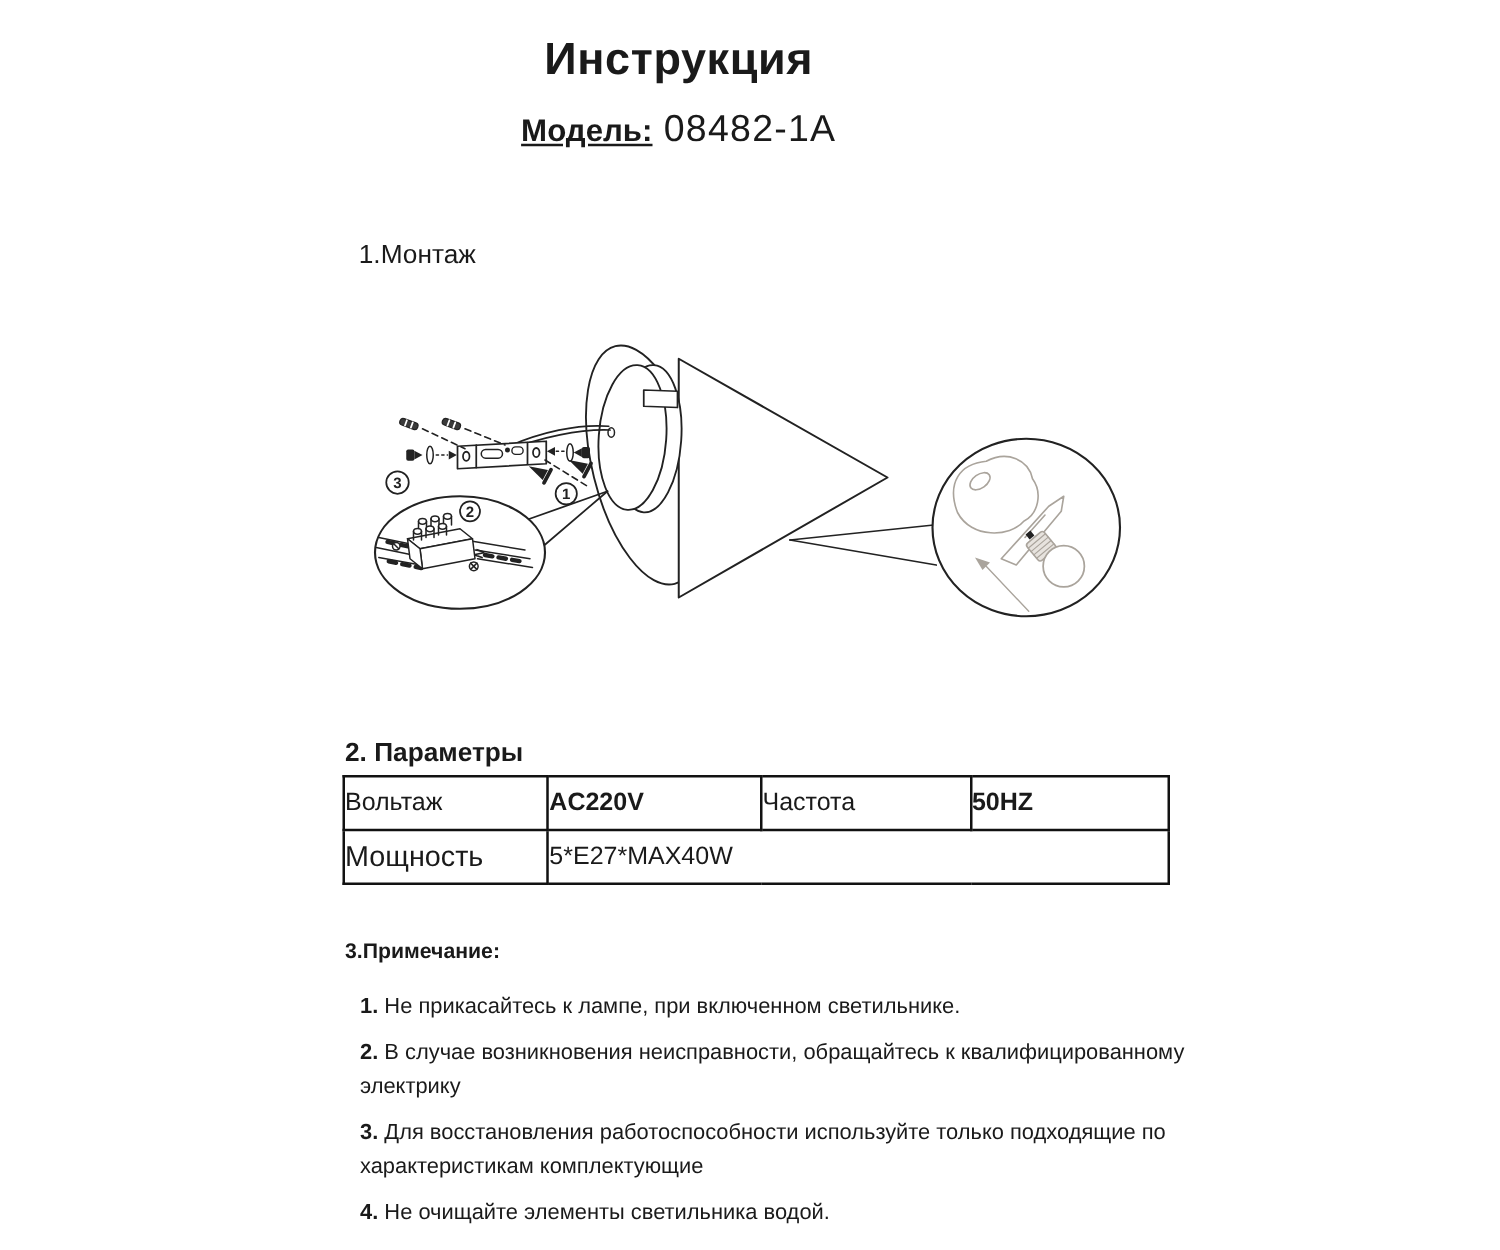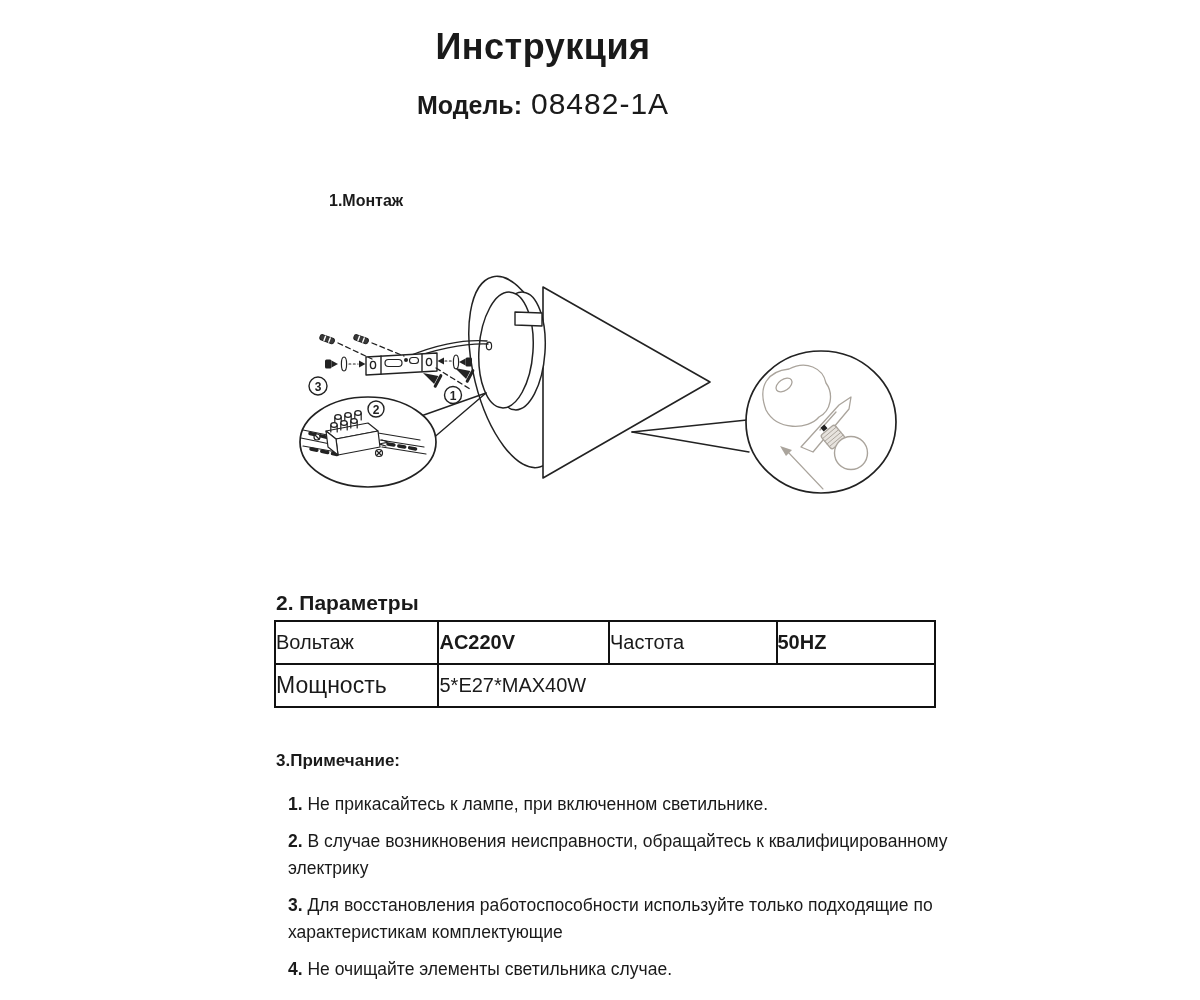--- a/index.html
+++ b/index.html
@@ -1,23 +1,23 @@
 <!DOCTYPE html>
 <html><head>
 <meta charset="utf-8">
 <style>
   html,body{margin:0;padding:0;background:#fff;}
   .page{position:relative;width:1086px;height:1000px;background:#ffffff;overflow:hidden;
         color:#1a1a1a;font-family:"Liberation Sans",sans-serif;}
   .title{position:absolute;top:26px;left:0;width:100%;text-align:center;
          font-size:36px;font-weight:700;letter-spacing:.5px;}
   .model{position:absolute;top:87px;left:0;width:100%;text-align:center;white-space:nowrap;}
-  .model-label{font-size:25px;font-weight:700;}
+  .model-label{font-size:25px;font-weight:700;text-decoration:underline;}
   .model-value{font-size:30px;font-weight:400;margin-left:9px;letter-spacing:1px;}
-  .h-montage{position:absolute;left:287px;top:192px;font-size:16px;font-weight:700;margin-left:42px;}
+  .h-montage{position:absolute;left:287px;top:192px;font-size:21px;font-weight:400;}
   .h-params{position:absolute;left:276px;top:591px;font-size:21px;font-weight:700;}
   .h-notes{position:absolute;left:276px;top:751px;font-size:17px;font-weight:700;}
   .diagram{position:absolute;left:280px;top:244px;}
   .params-table{position:absolute;left:274px;top:620px;width:662px;
                 border-collapse:collapse;table-layout:fixed;}
   .params-table td{border:2px solid #111;text-align:left;vertical-align:middle;
                    height:41px;font-size:20px;padding:0;}
   .params-table td.bold{font-weight:700;}
   .params-table td.power-label{font-size:23px;}
   .notes{position:absolute;left:288px;top:791px;width:660px;}
@@ -210,16 +210,16 @@
       </tr>
     </tbody>
   </table>
 
   <div class="h-notes">3.Примечание:</div>
 
   <div class="notes">
     <p class="note"><b>1.</b> <span>Не прикасайтесь к лампе, при включенном светильнике.</span></p>
     <p class="note"><b>2.</b> <span>В случае возникновения неисправности, обращайтесь к квалифицированному электрику</span></p>
     <p class="note"><b>3.</b> <span>Для восстановления работоспособности используйте только подходящие по характеристикам комплектующие</span></p>
-    <p class="note"><b>4.</b> <span>Не очищайте элементы светильника случае.</span></p>
+    <p class="note"><b>4.</b> <span>Не очищайте элементы светильника водой.</span></p>
   </div>
 
 </div>
 
 </body></html>

